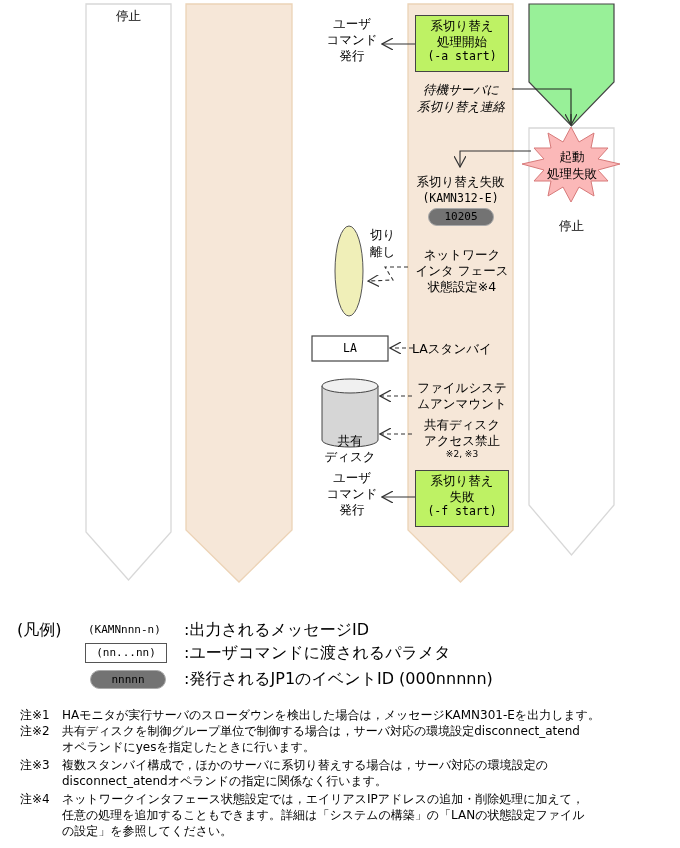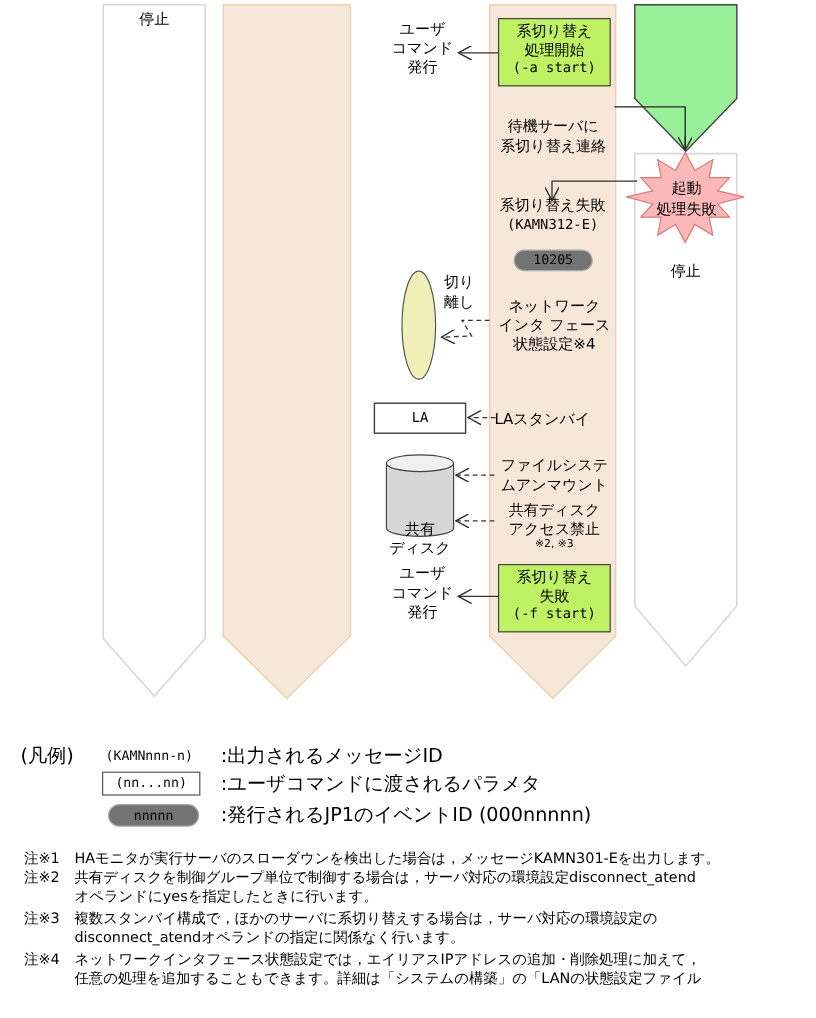--- a/index.html
+++ b/index.html
@@ -69,31 +69,31 @@
   <div>コマンド</div>
   <div>発行</div>
 </div>
 
 <div class="box" style="left:415px;top:15px;width:94px;height:57px;">
   <div>系切り替え</div>
   <div>処理開始</div>
   <div class="mono">(-a start)</div>
 </div>
 
-<div class="t" style="left:409px;width:104px;top:96px;line-height:17px;">
+<div class="t" style="left:409px;width:104px;top:81px;line-height:17px;font-style:italic;">
   <div>待機サーバに</div>
   <div>系切り替え連絡</div>
 </div>
 
 <div class="t" style="left:534px;width:76px;top:148px;line-height:17px;">
   <div>起動</div>
   <div>処理失敗</div>
 </div>
 
-<div class="t" style="left:408px;width:105px;top:162px;line-height:17px;">
+<div class="t" style="left:408px;width:105px;top:173px;line-height:17px;">
   <div>系切り替え失敗</div>
   <div class="mono">(KAMN312-E)</div>
 </div>
 <div class="event" style="left:428px;top:208px;width:66px;height:18px;">10205</div>
 
 <div class="t" style="left:370px;width:30px;top:226px;line-height:17px;text-align:left;">
   <div>切り</div>
   <div>離し</div>
 </div>
 
@@ -162,14 +162,15 @@
   <span class="note-text" style="left:42px;">
     <div>複数スタンバイ構成で，ほかのサーバに系切り替えする場合は，サーバ対応の環境設定の</div>
     <div>disconnect_atendオペランドの指定に関係なく行います。</div>
   </span>
 </div>
 <div class="note-row" style="top:791px;">
   <span class="note-label">注※4</span>
   <span class="note-text" style="left:42px;">
     <div>ネットワークインタフェース状態設定では，エイリアスIPアドレスの追加・削除処理に加えて，</div>
     <div>任意の処理を追加することもできます。詳細は「システムの構築」の「LANの状態設定ファイル</div>
+    <div>の設定」を参照してください。</div>
   </span>
 </div>
 
 </body></html>

